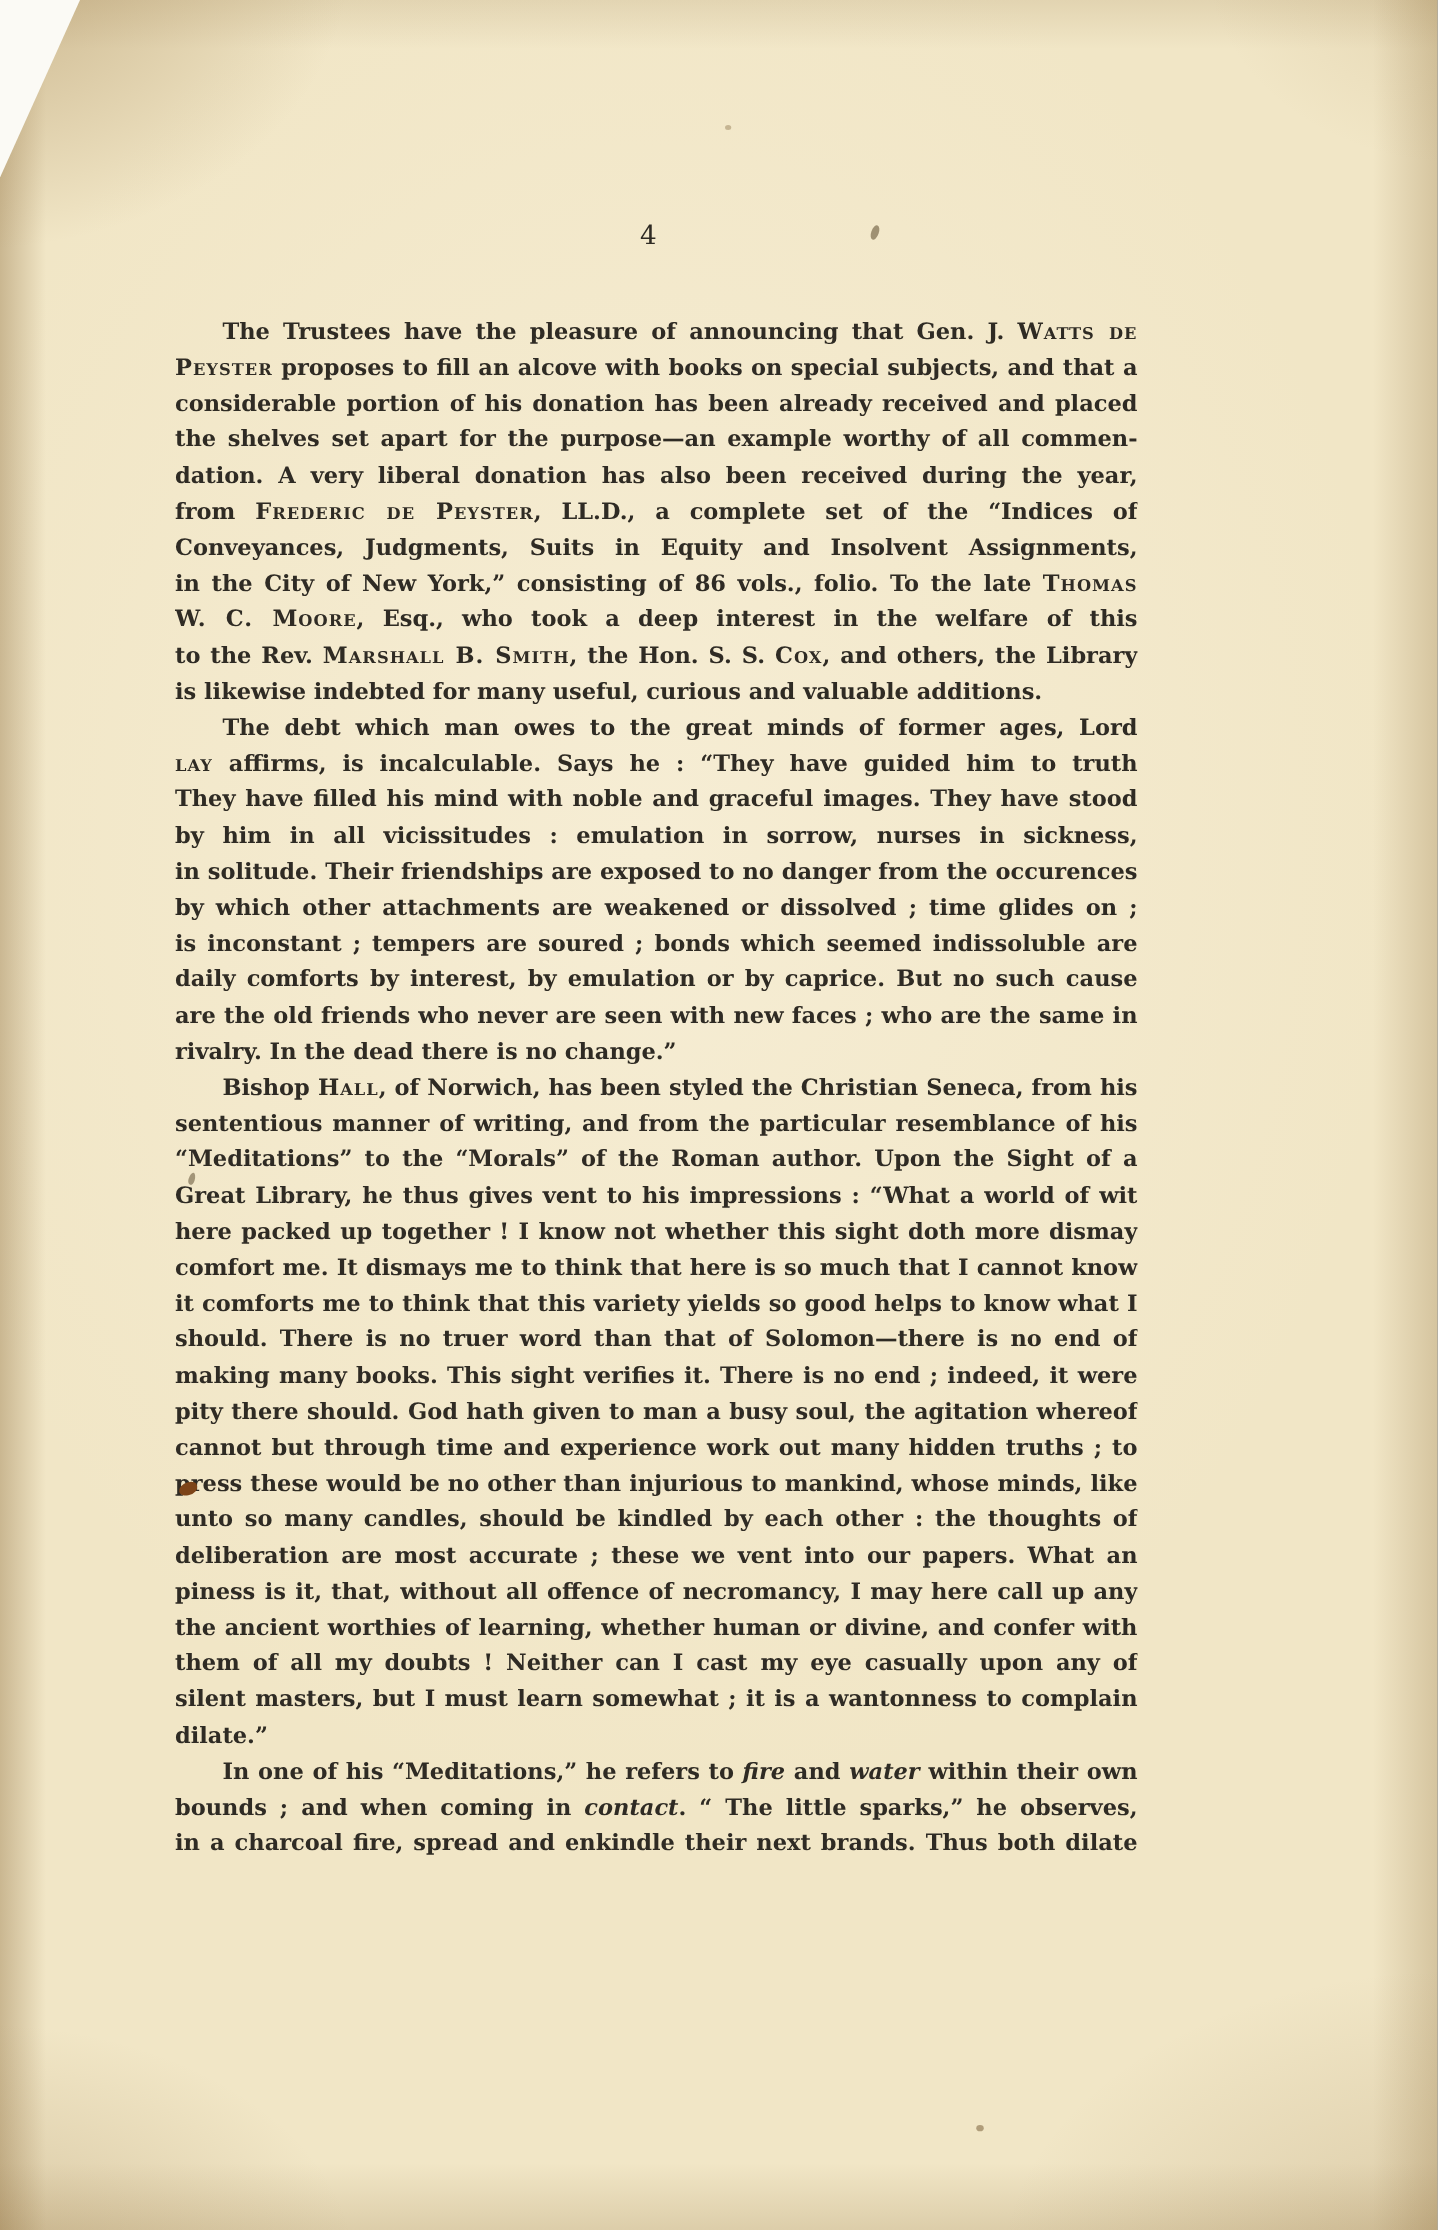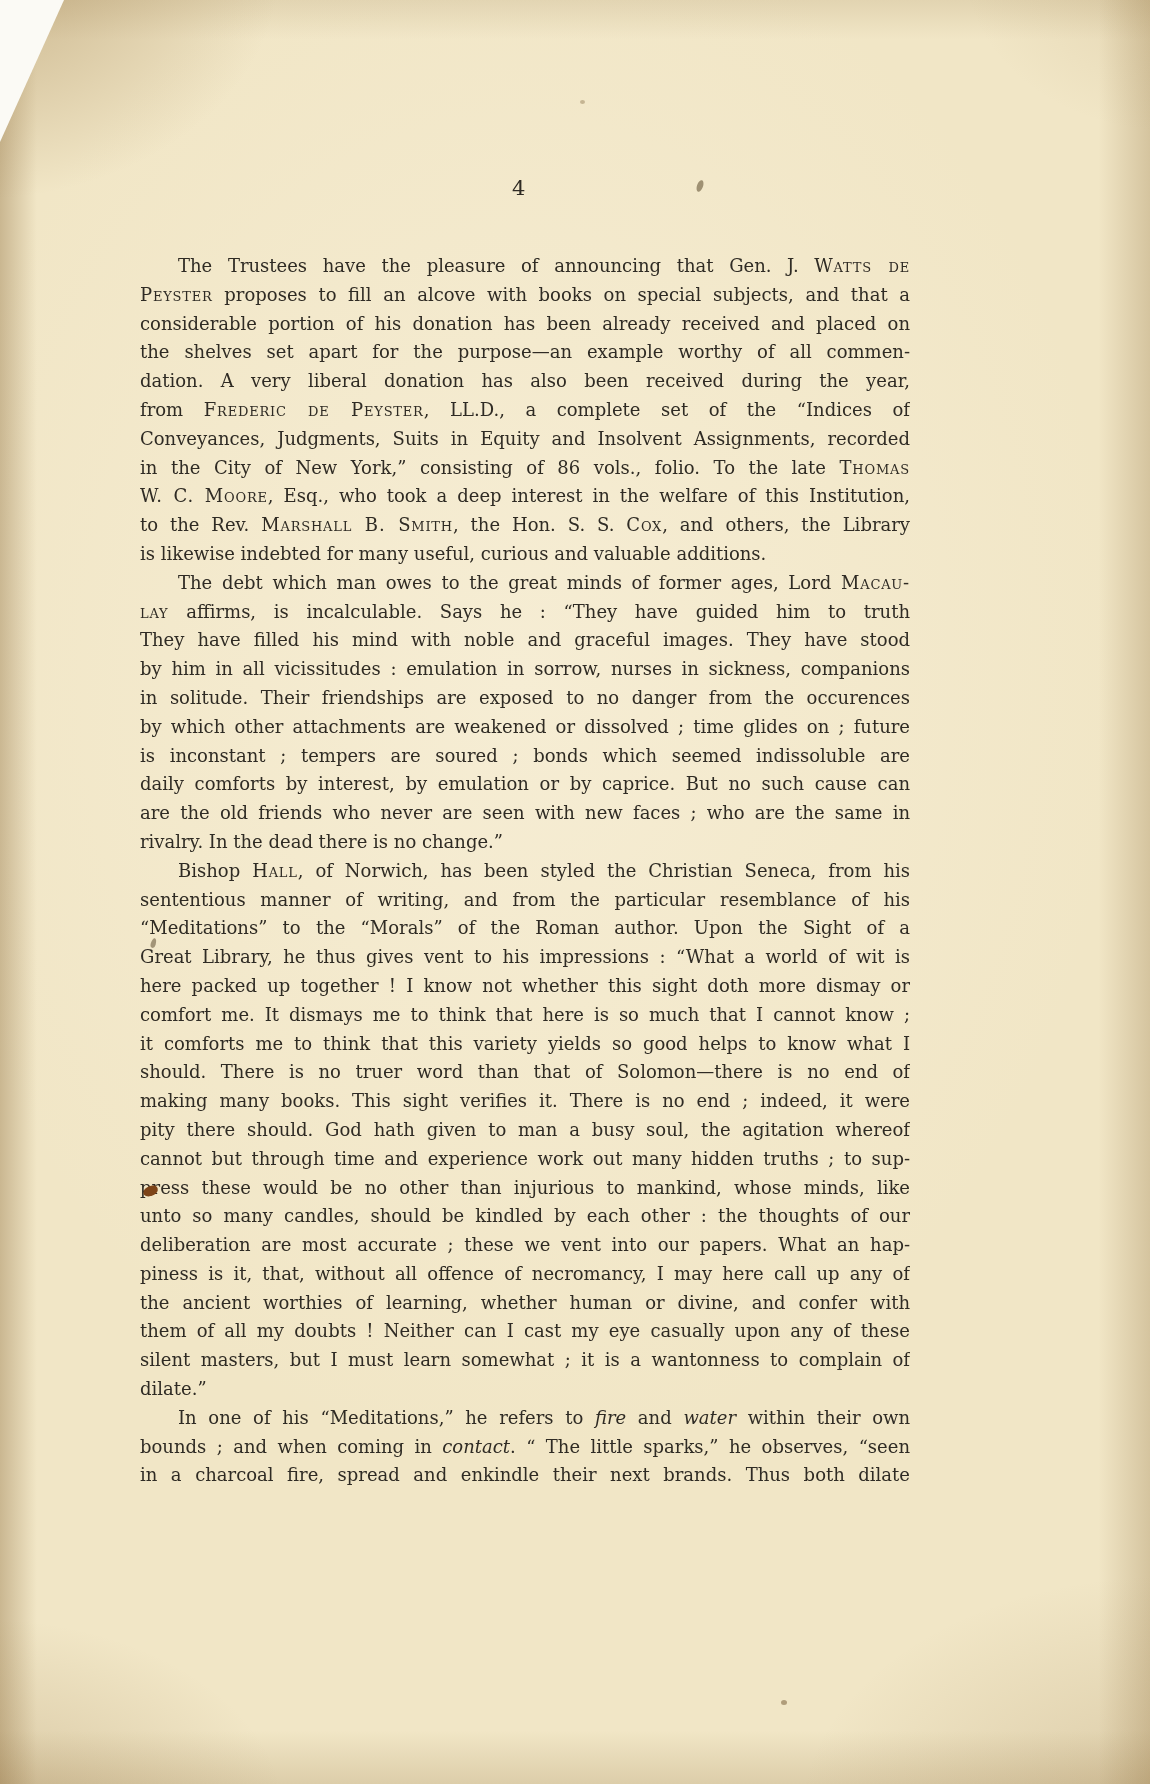--- a/index.html
+++ b/index.html
@@ -25,21 +25,21 @@
   .corner-fold {
     position:absolute; top:0; left:0; width:64px; height:142px;
     background:#fbfaf5;
     clip-path: polygon(0 0, 100% 0, 0 100%);
   }
   .page-number {
     position:absolute; top:176px; left:512px;
     font-size:21px; letter-spacing:1px;
   }
   .text-block {
-    position:absolute; top:252px; left:140px; width:770px;
+    position:absolute; top:252px; left:140px; width:770px;font-weight:bold;
   }
   .line {
     height:28.8px; line-height:28.8px;
     font-size:18px;
     text-align: justify;
     text-align-last: justify;
     overflow: hidden;
   }
   .line.indent { padding-left:38px; }
   .line.last { text-align-last:left; }

